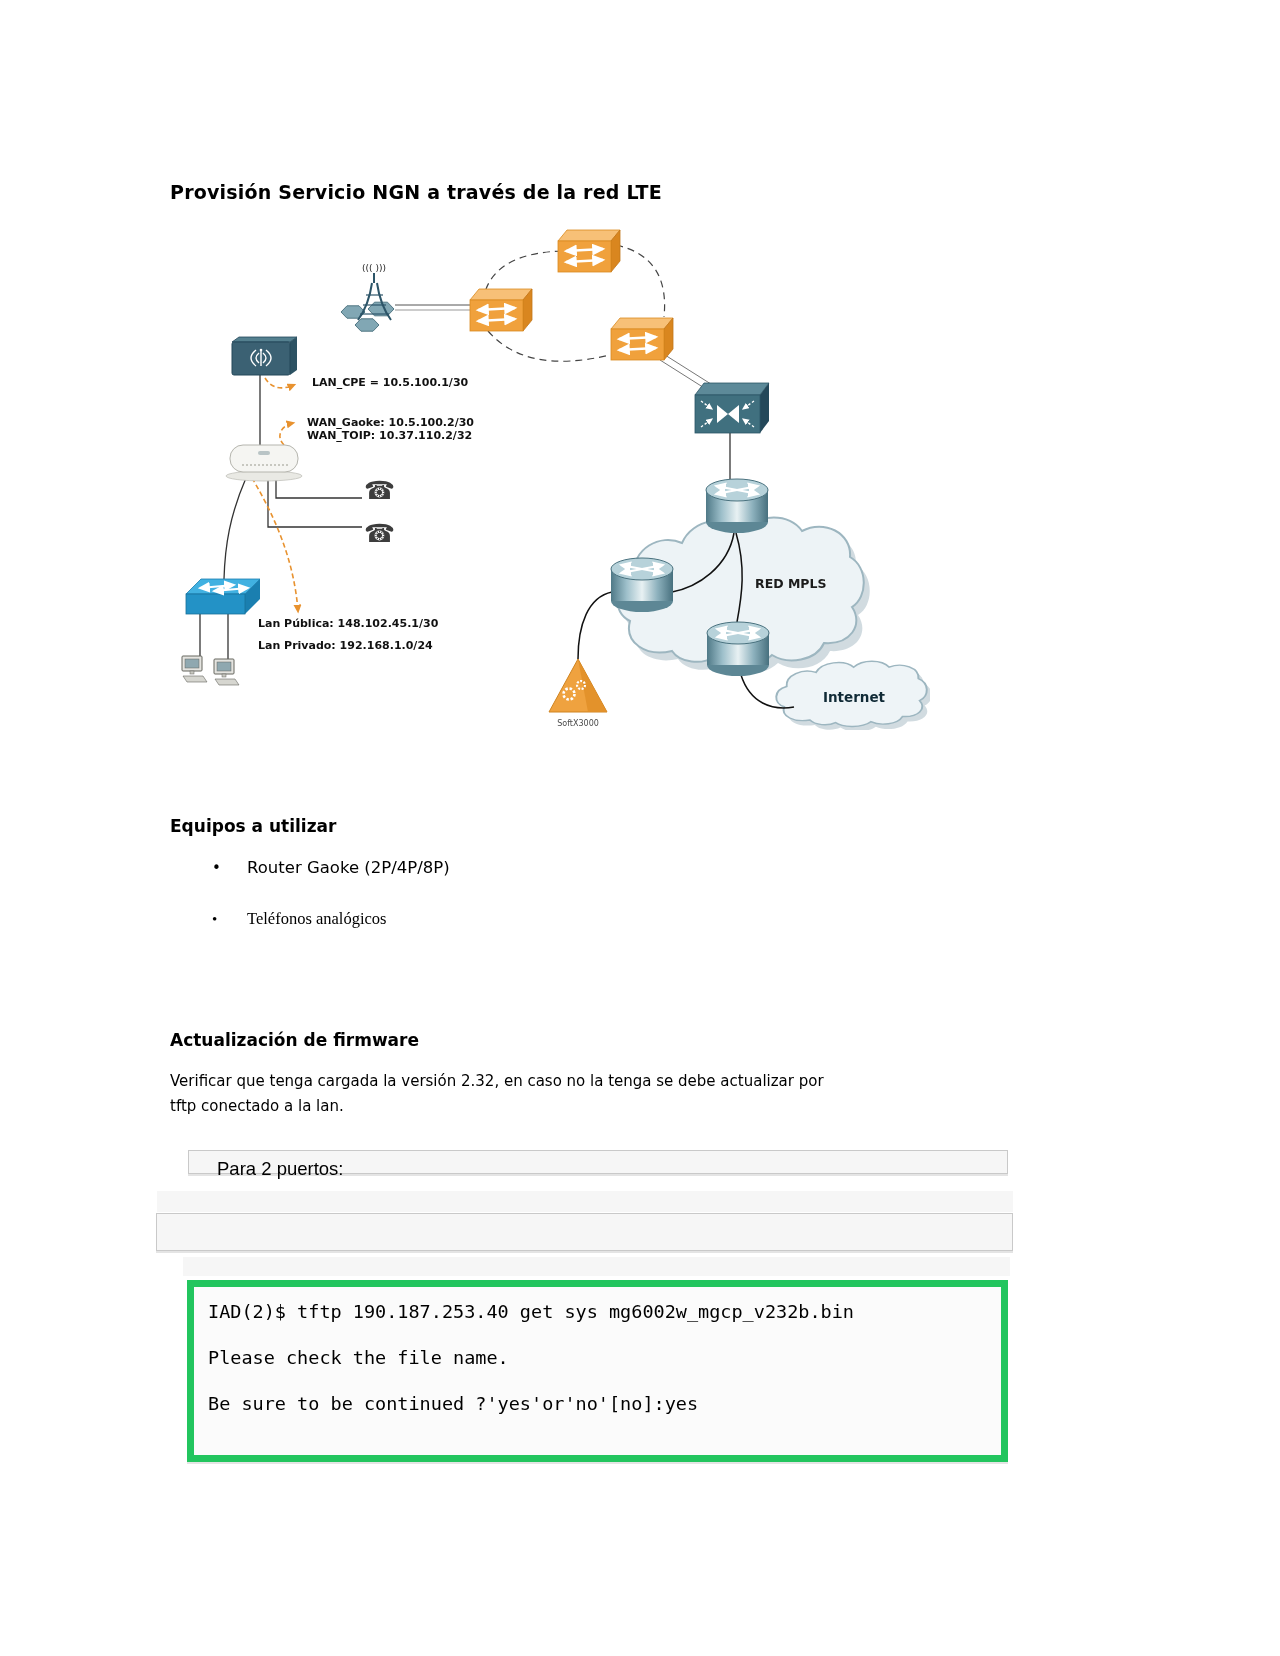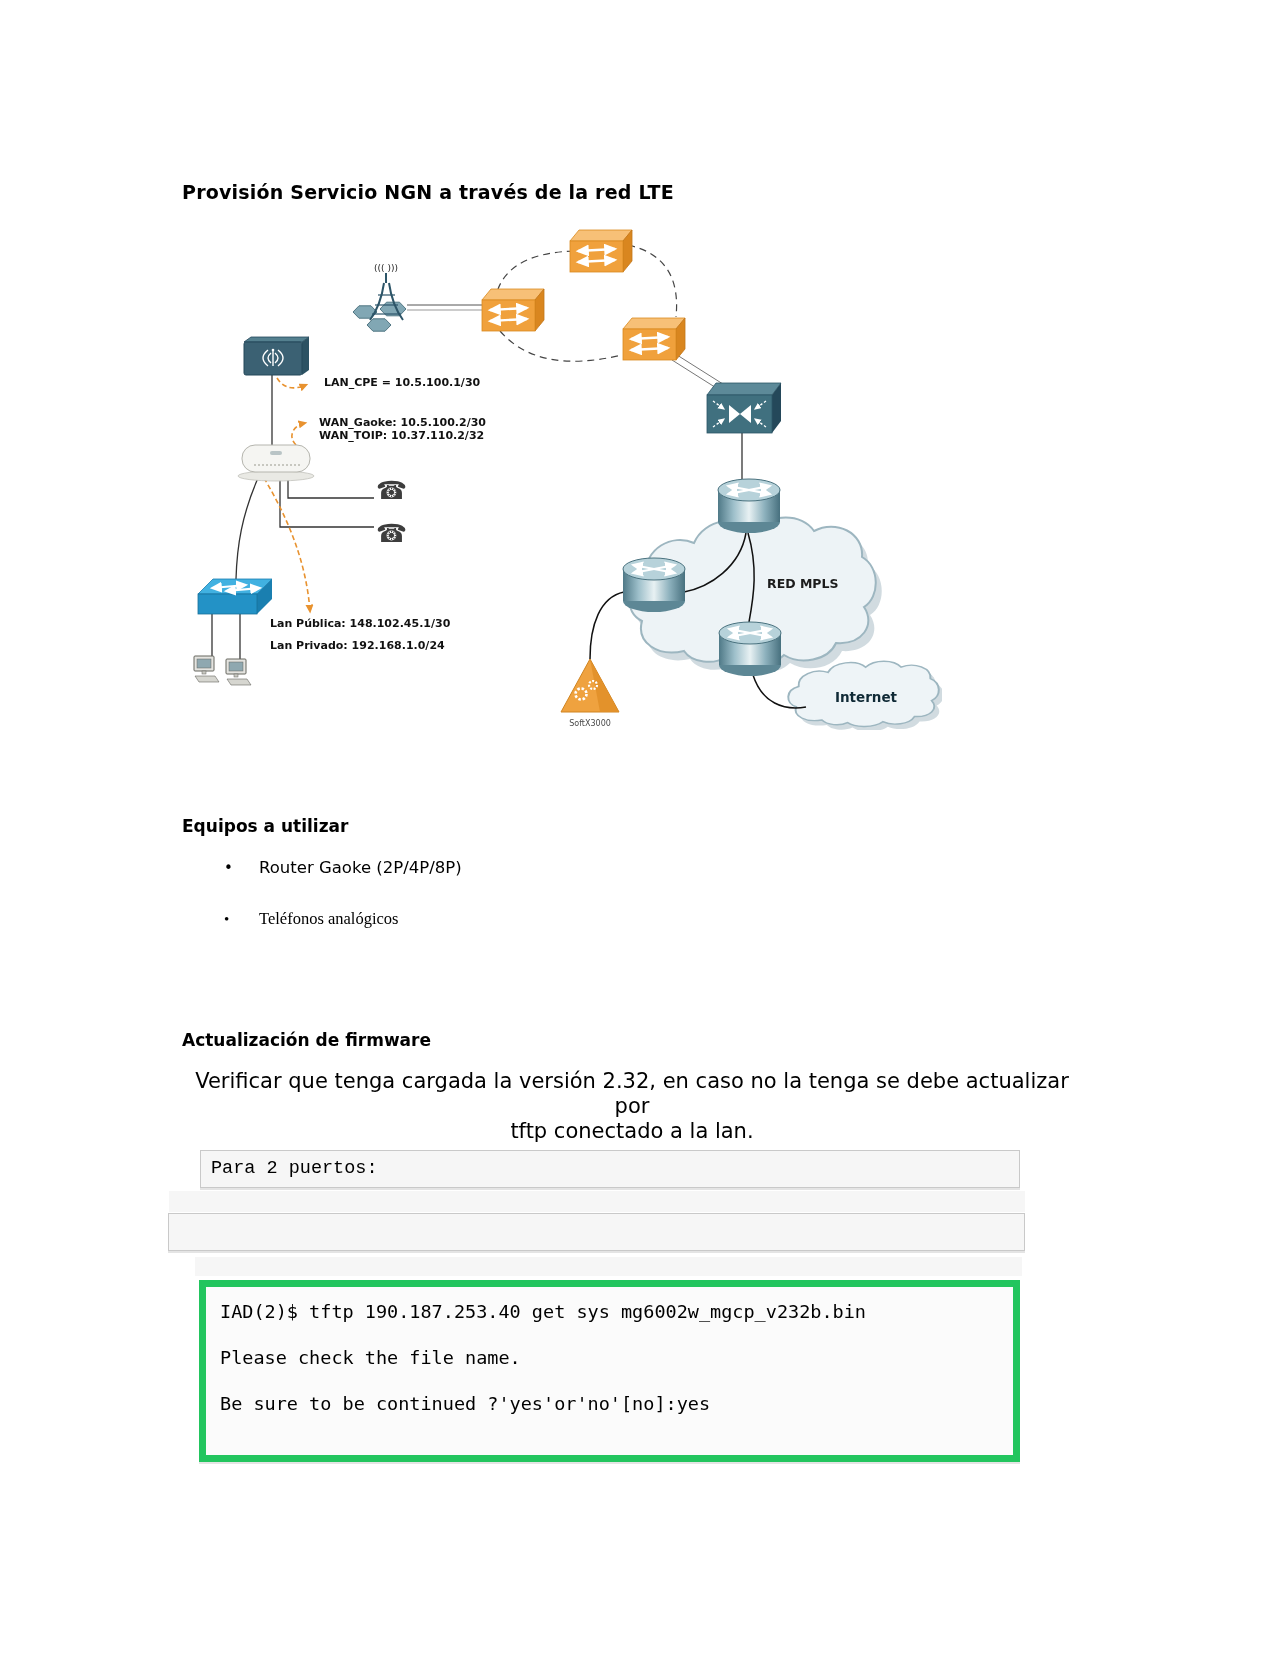--- a/index.html
+++ b/index.html
@@ -1,31 +1,31 @@
 <!DOCTYPE html>
 <html><head>
 <meta charset="utf-8">
 <style>
   html,body{margin:0;padding:0;background:#fff;}
   .page{position:relative;width:1280px;height:1656px;background:#ffffff;overflow:hidden;
         font-family:"DejaVu Sans", sans-serif;color:#000;}
-  .abs{position:absolute;margin-left:12px;}
+  .abs{position:absolute;}
   .doc-title{left:170px;top:168px;font-size:19px;font-weight:bold;letter-spacing:.2px;}
   .h2{font-size:17px;font-weight:bold;}
   .h2.equip{left:170px;top:802px;}
   .h2.firm{left:170px;top:1016px;}
   .bullet{left:212px;font-size:16.5px;}
   .bullet .dot{display:inline-block;width:35px;font-size:15px;}
   .b1{top:858px;} .b2{top:909px;font-family:Liberation Serif, serif;}
-  .para{left:170px;top:1069px;width:900px;font-size:21px;line-height:25px;text-align:center;}
+  .para{left:170px;top:1069px;width:900px;font-size:15px;line-height:25px;}
   .graybox{background:#f6f6f6;border:1px solid #c9c9c9;box-shadow:0 2px 0 #e4e4e4;box-sizing:border-box;}
   .grayband{background:#f6f6f6;}
-  .codebox1{left:188px;top:1150px;width:820px;height:38px;
-            font-family:Liberation Mono, monospace;font-size:18.5px;line-height:36px;
-            padding-left:10px;}
+  .codebox1{left:188px;top:1150px;width:820px;height:24px;
+            font-family:Liberation Sans, sans-serif;font-size:18.5px;line-height:36px;
+            padding-left:28px;}
   .band2{left:157px;top:1191px;width:856px;height:21px;}
   .box3{left:156px;top:1213px;width:857px;height:38px;}
   .band4{left:183px;top:1257px;width:827px;height:19px;}
   .terminal{left:187px;top:1280px;width:821px;height:182px;background:#fbfbfb;
             border:7px solid #22c55e;box-shadow:0 2px 0 #e4e4e4;box-sizing:border-box;
             padding:2px 0 0 14px;font-family:"DejaVu Sans Mono", monospace;font-size:18.5px;}
   .term-line{height:46px;line-height:46px;white-space:pre;}
   .diagram{left:170px;top:215px;width:760px;height:515px;}
   svg{font-family:"DejaVu Sans", sans-serif;}
   svg text.lbl{font-size:11px;font-weight:bold;fill:#111;}

